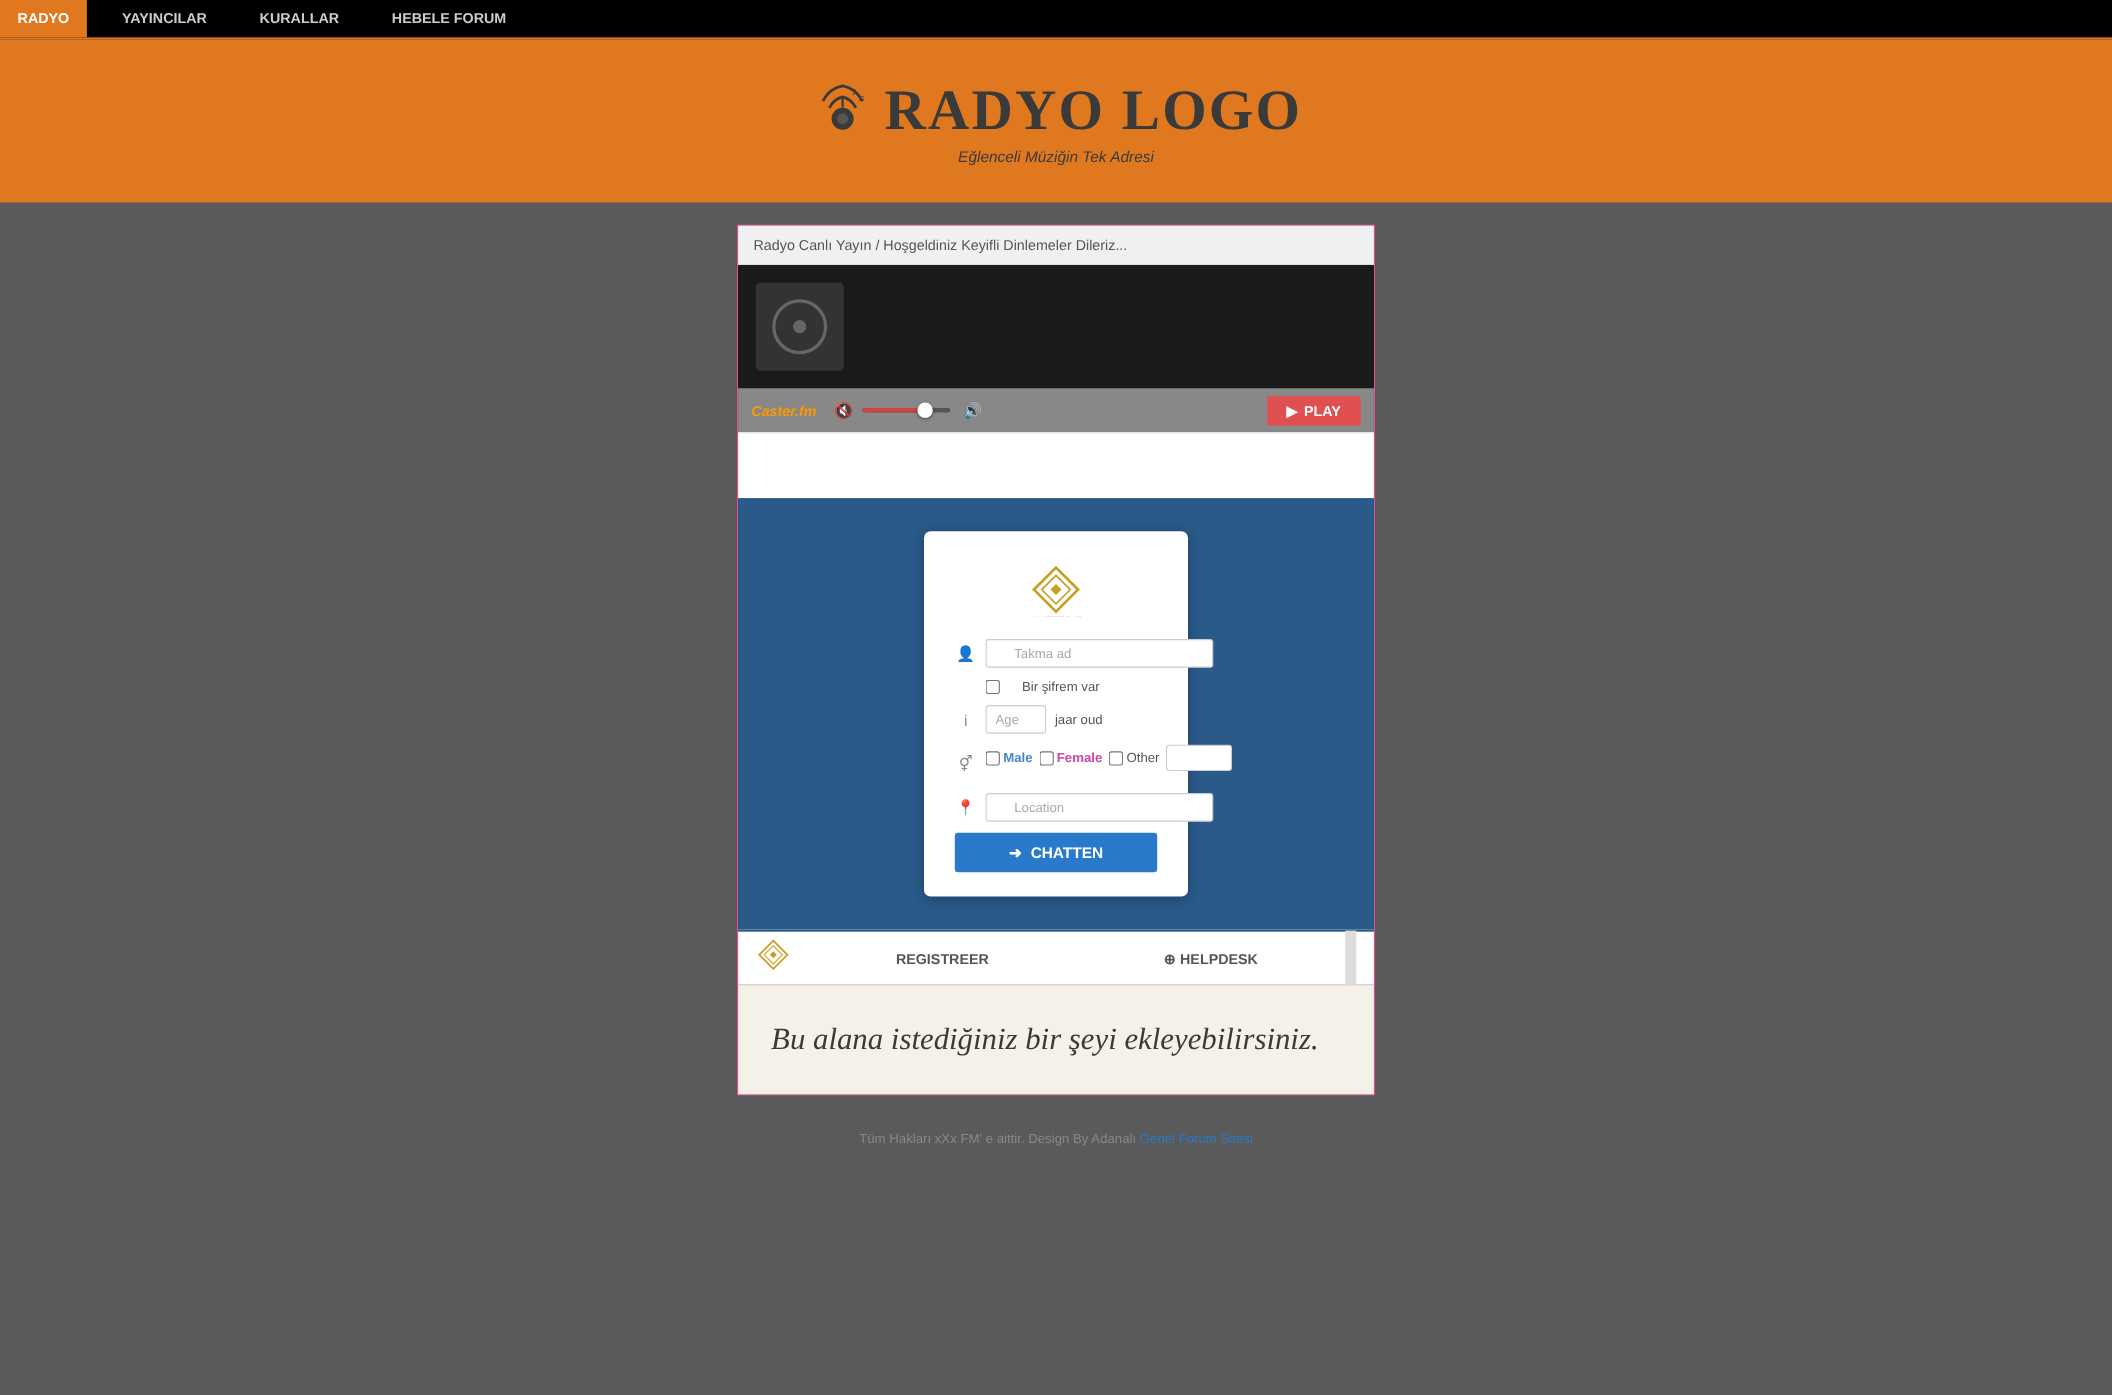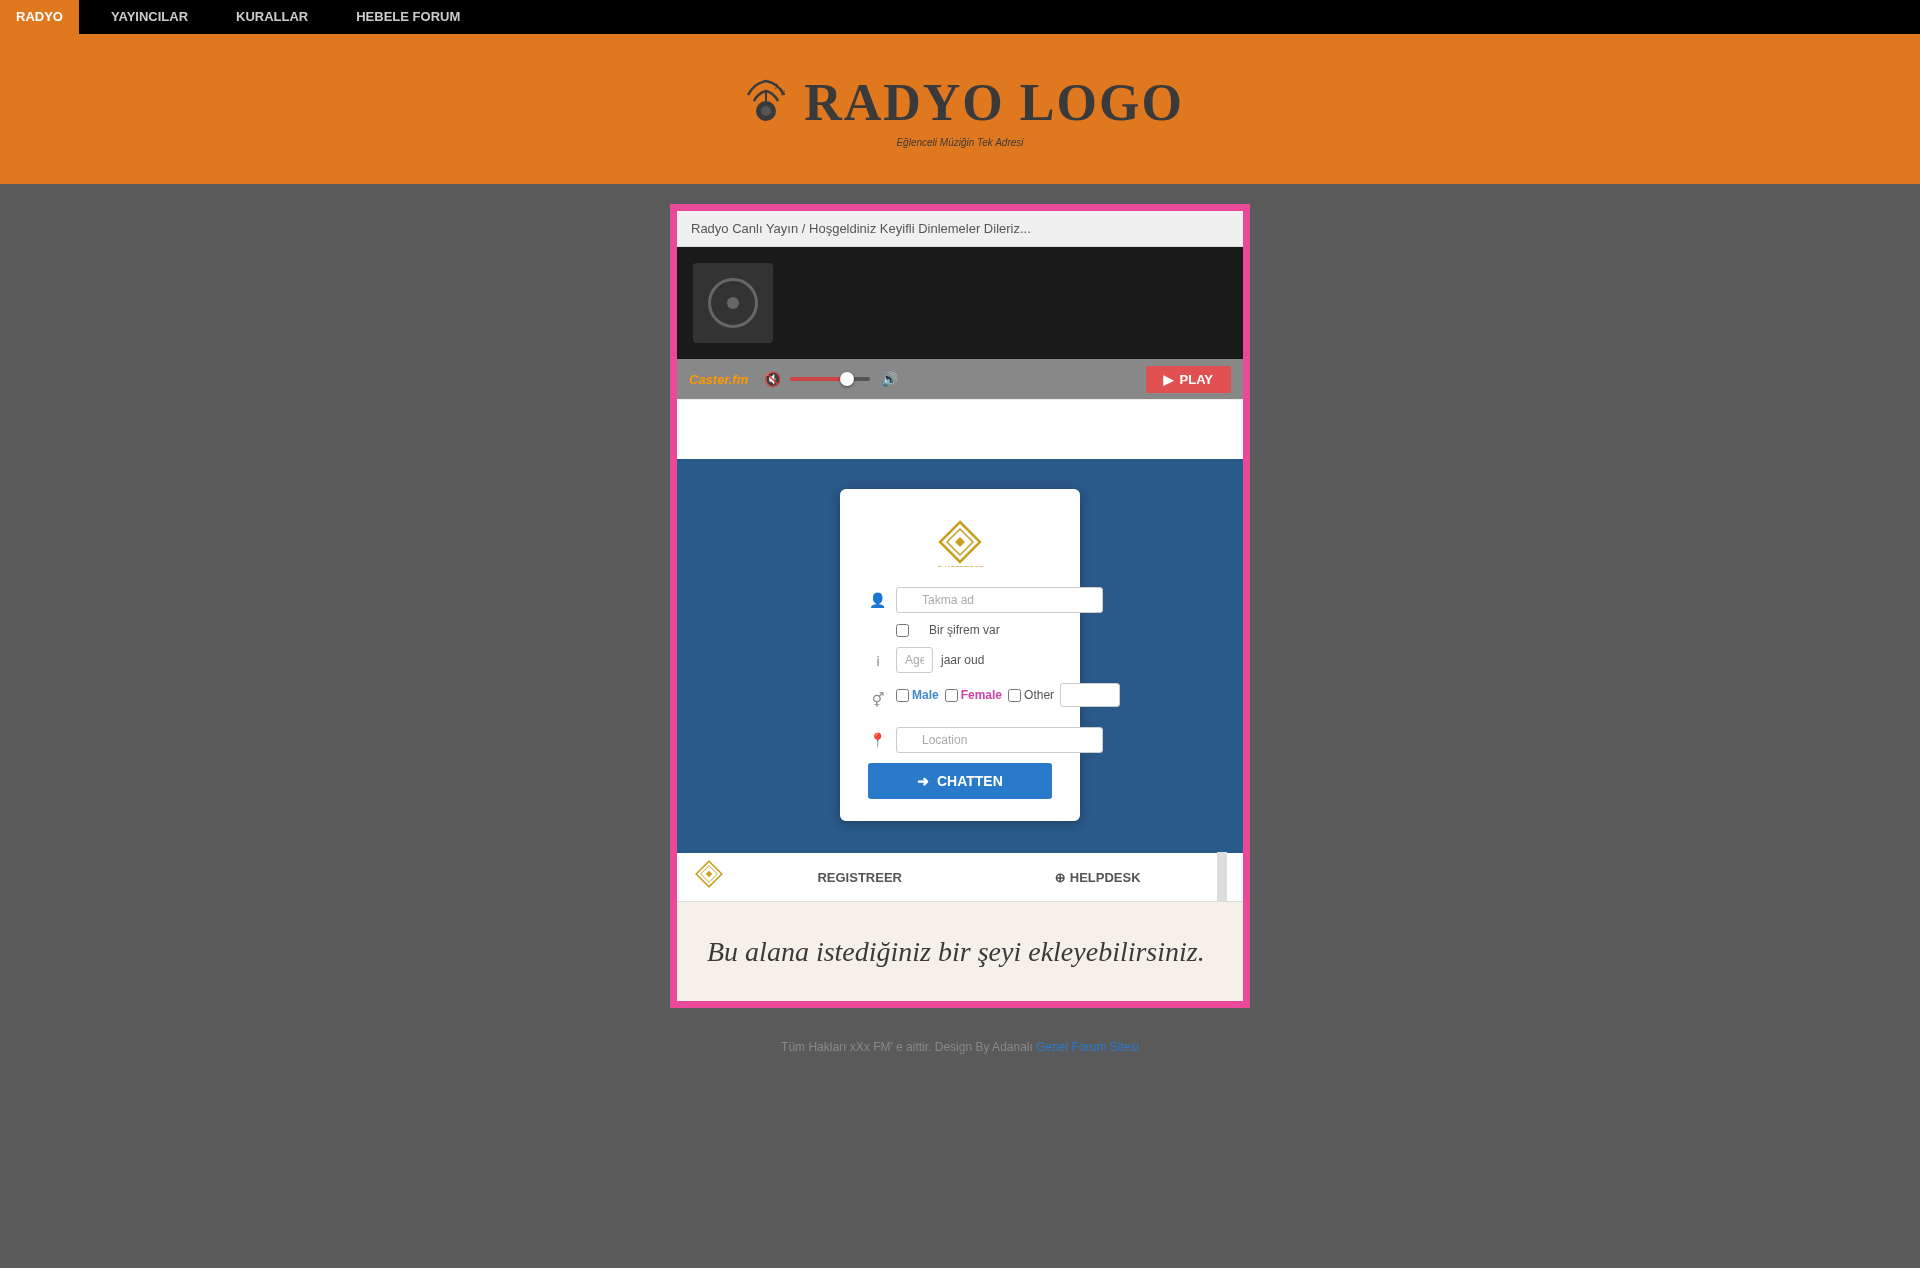--- a/index.html
+++ b/index.html
@@ -53,32 +53,32 @@
       letter-spacing: 2px;
       display: flex;
       align-items: center;
       gap: 8px;
     }
     .logo-icon {
       width: 60px;
       height: 60px;
     }
     .logo-subtitle {
-      font-size: 10px;
+      font-size: 14px;
       color: #3a3a3a;
       font-style: italic;
       margin-top: 4px;
     }
 
     
     .main-content {
       width: 580px;
       margin: 20px auto;
       background: #14532d;
-      border: 7px solid #ec4899;
+      border: 1px solid #ec4899;
     }
 
     
     .breadcrumb {
       background: #f0f0f0;
       padding: 10px 14px;
       font-size: 13px;
       color: #555;
       border-bottom: 1px solid #ddd;
     }
@@ -453,21 +453,21 @@
         <input class="chat-input" type="text" placeholder="Takma ad" style="">
       </div>
 
       <div class="chat-checkbox-row">
         <input type="checkbox" style="">
         <label class="chat-checkbox-label">Bir şifrem var</label>
       </div>
 
       <div class="chat-field">
         <span class="chat-field-icon">ℹ</span>
-        <input class="chat-input age-input" type="text" style="width: 37px; flex: 0 0 auto;" placeholder="Age">
+        <input class="chat-input age-input" type="text" style="width: 55px; flex: 0 0 auto;" placeholder="Age">
         <span class="age-label">jaar oud</span>
       </div>
 
       <div class="chat-field">
         <span class="chat-field-icon">⚥</span>
         <div class="gender-row">
           <label class="gender-option">
             <input type="checkbox" style="">
             <span class="gender-male">Male</span>
           </label>

